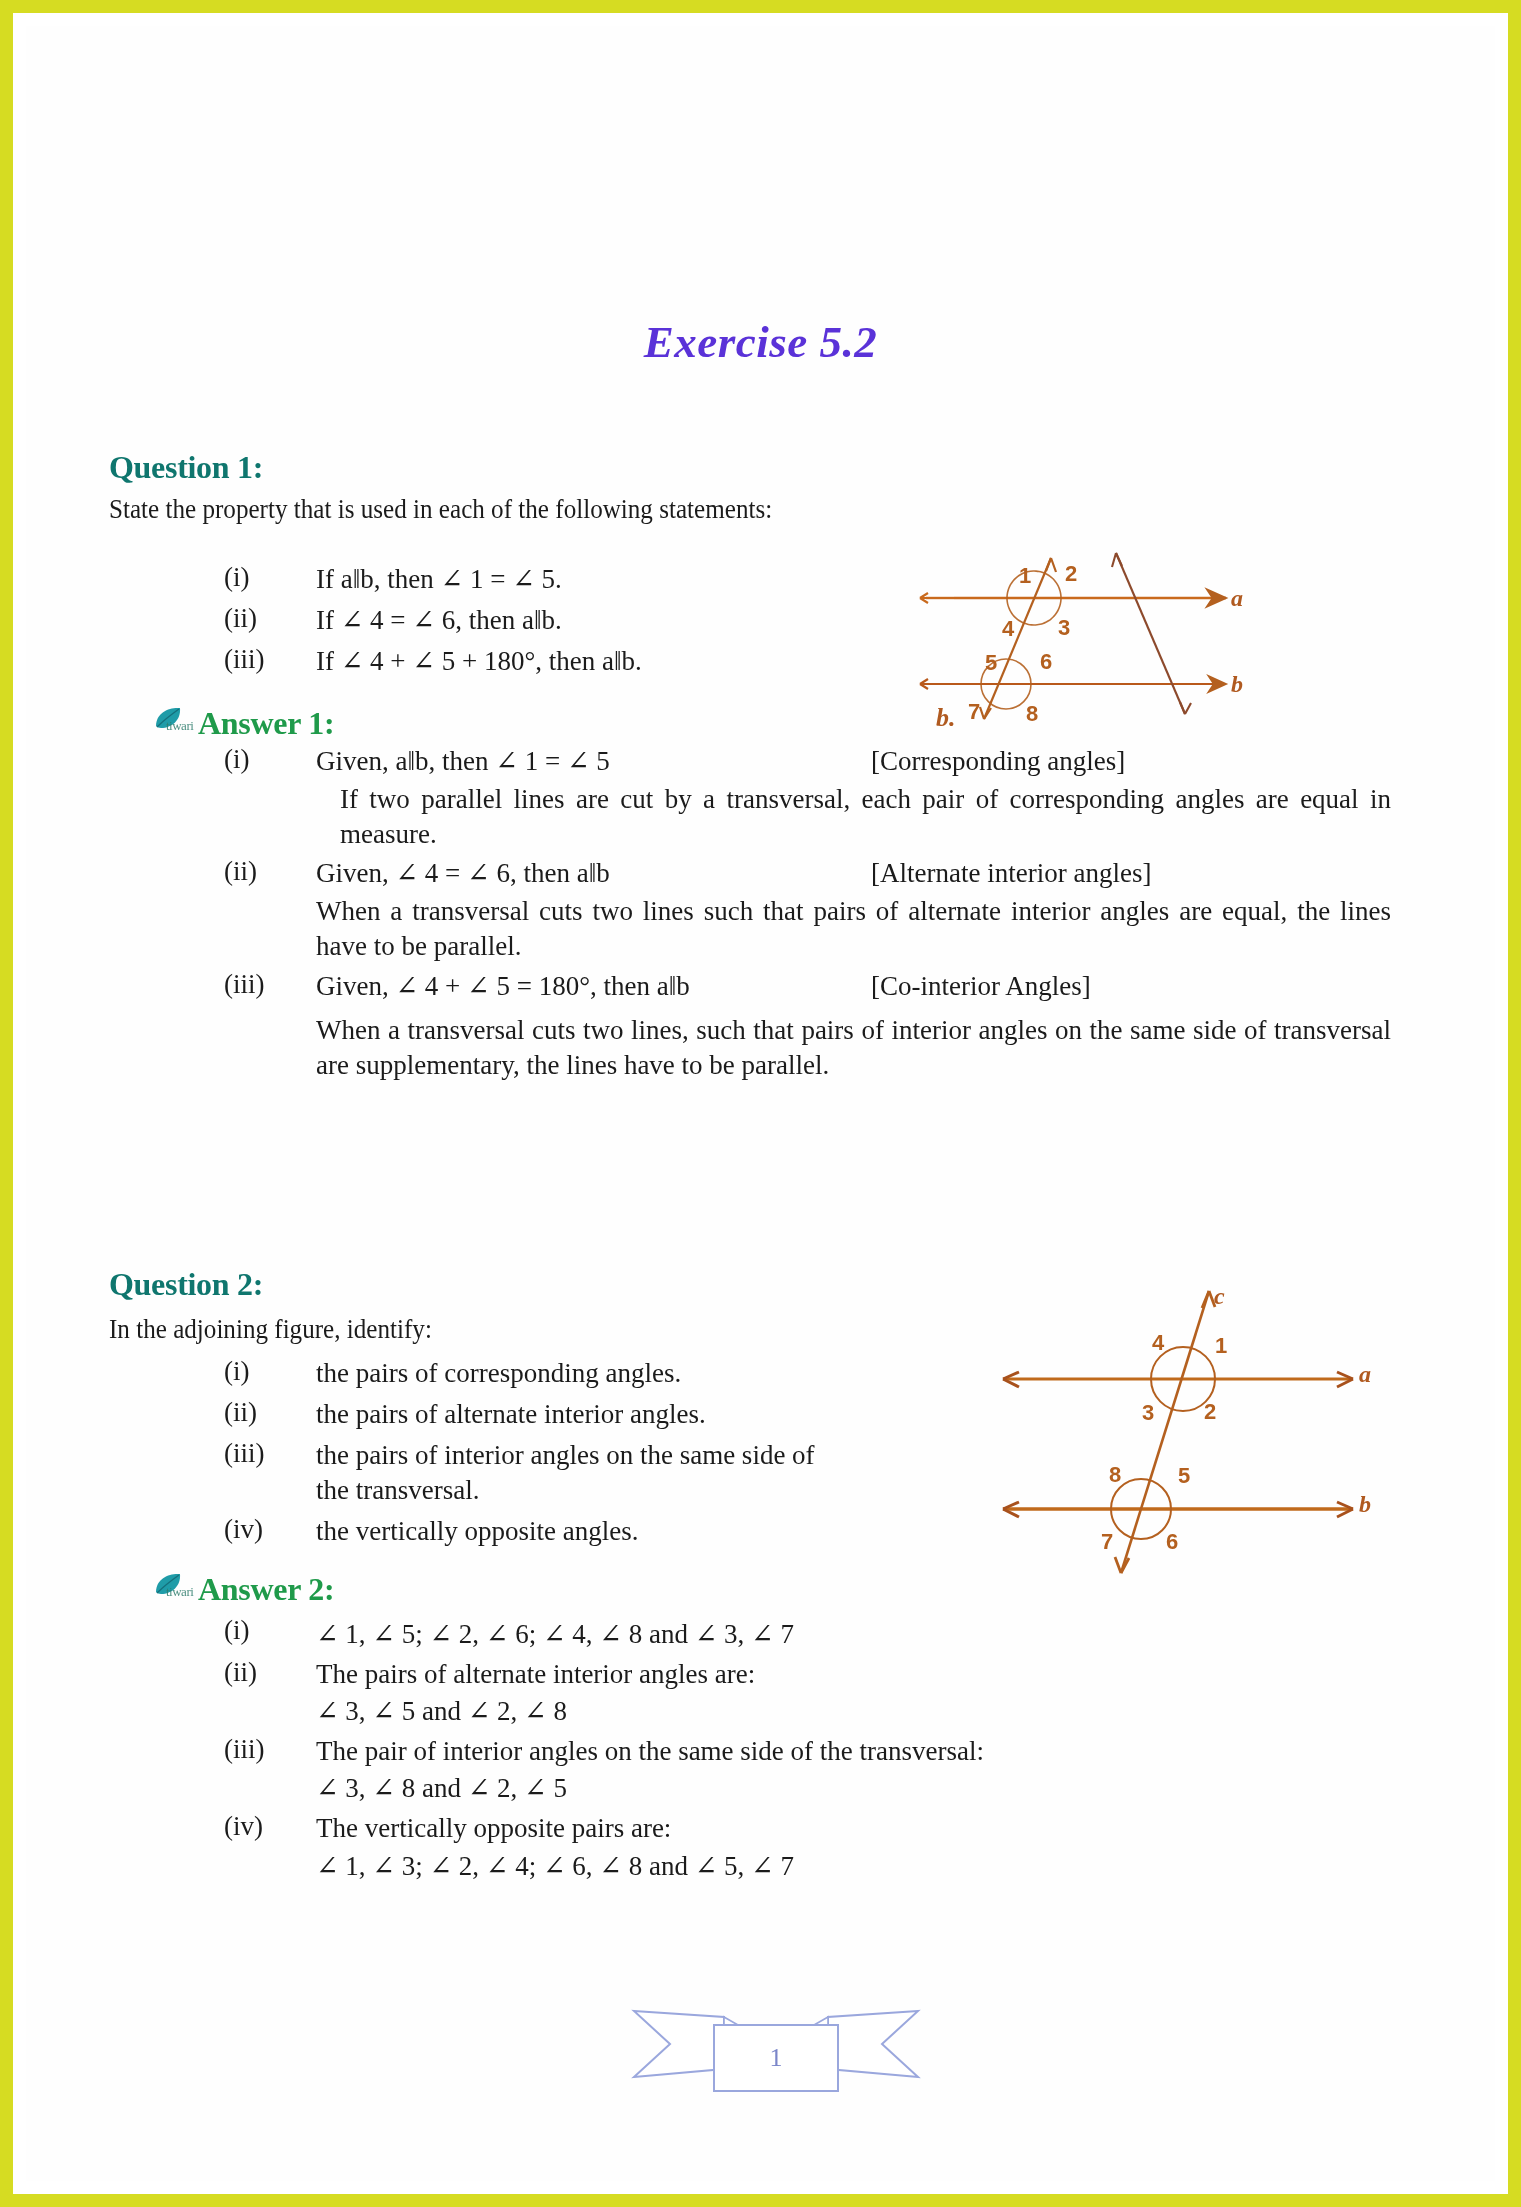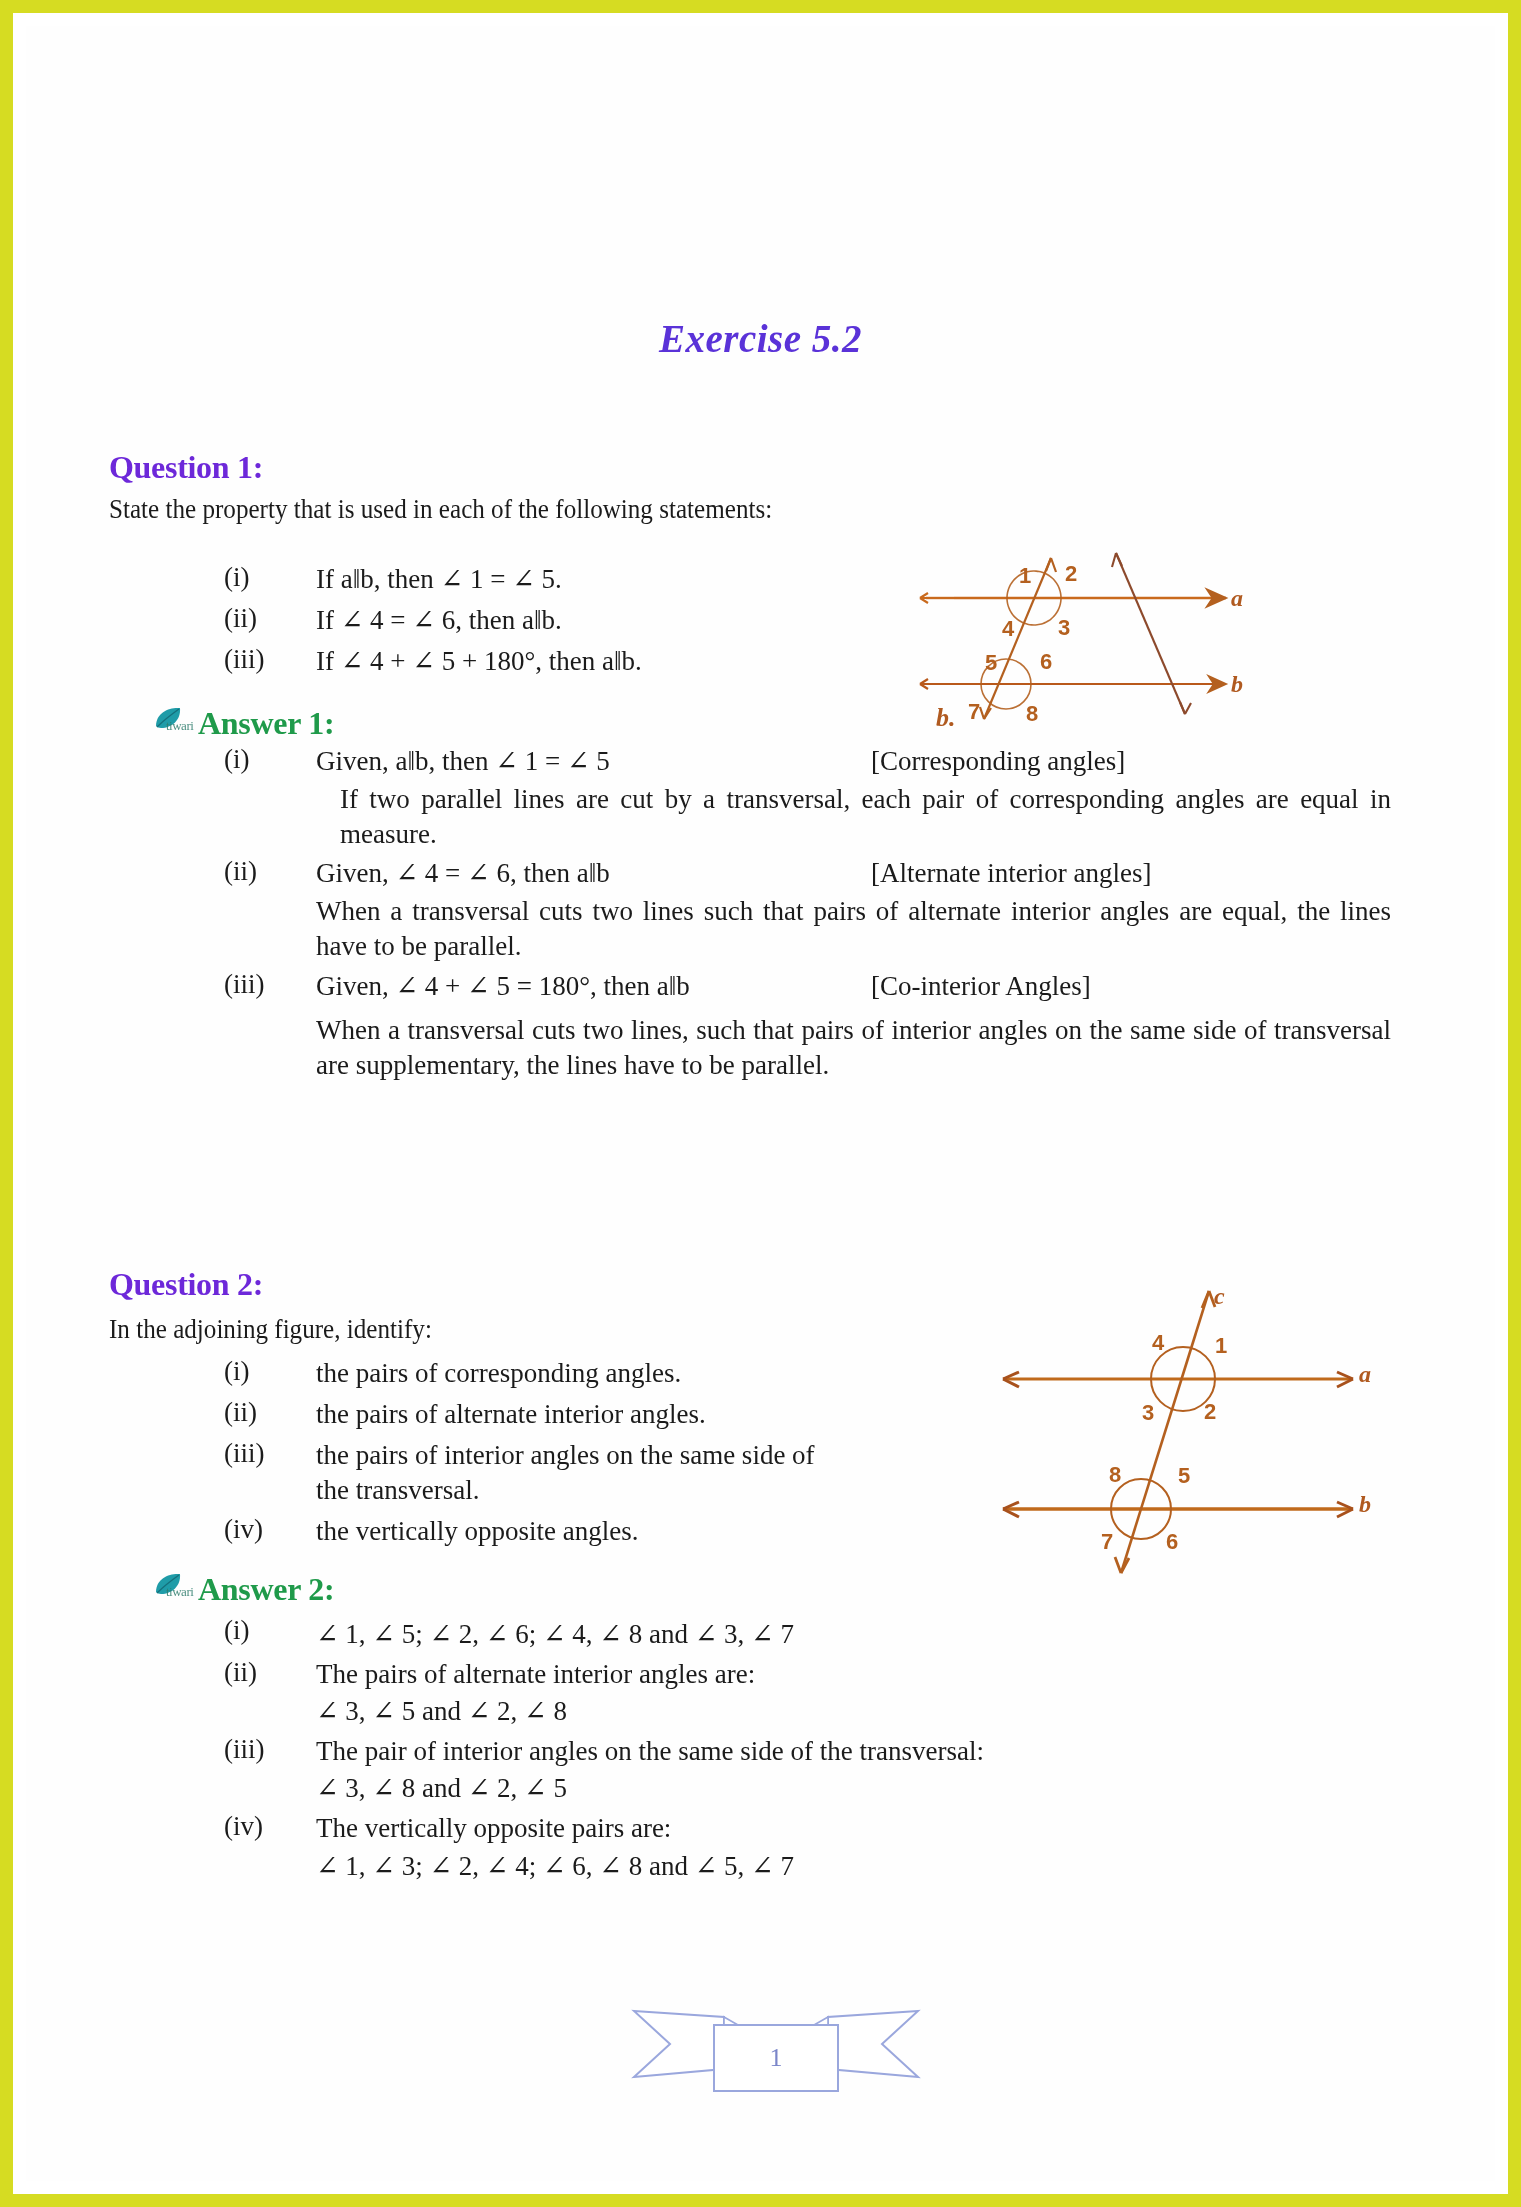--- a/index.html
+++ b/index.html
@@ -30,33 +30,33 @@
   
   .doc-title {
     position: absolute;
     top: 290px;
     left: 0;
     width: 100%;
     text-align: center;
     font-family: "Liberation Serif", "DejaVu Serif", serif;
     font-style: italic;
     font-weight: bold;
-    font-size: 39px;
+    font-size: 45px;
     color: #5a32d8;
     letter-spacing: 0.5px;
   }
 
   
   .abs { position: absolute; }
 
   .q-head {
     font-family: "Liberation Serif", "DejaVu Serif", serif;
     font-weight: bold;
     font-size: 32px;
-    color: #6d28d9;
+    color: #0f766e;
     letter-spacing: -0.3px;
   }
   .a-head {
     font-family: "Liberation Serif", "DejaVu Serif", serif;
     font-weight: bold;
     font-size: 32px;
     color: #1f9a4a;
     letter-spacing: -0.3px;
     display: flex;
     align-items: center;

